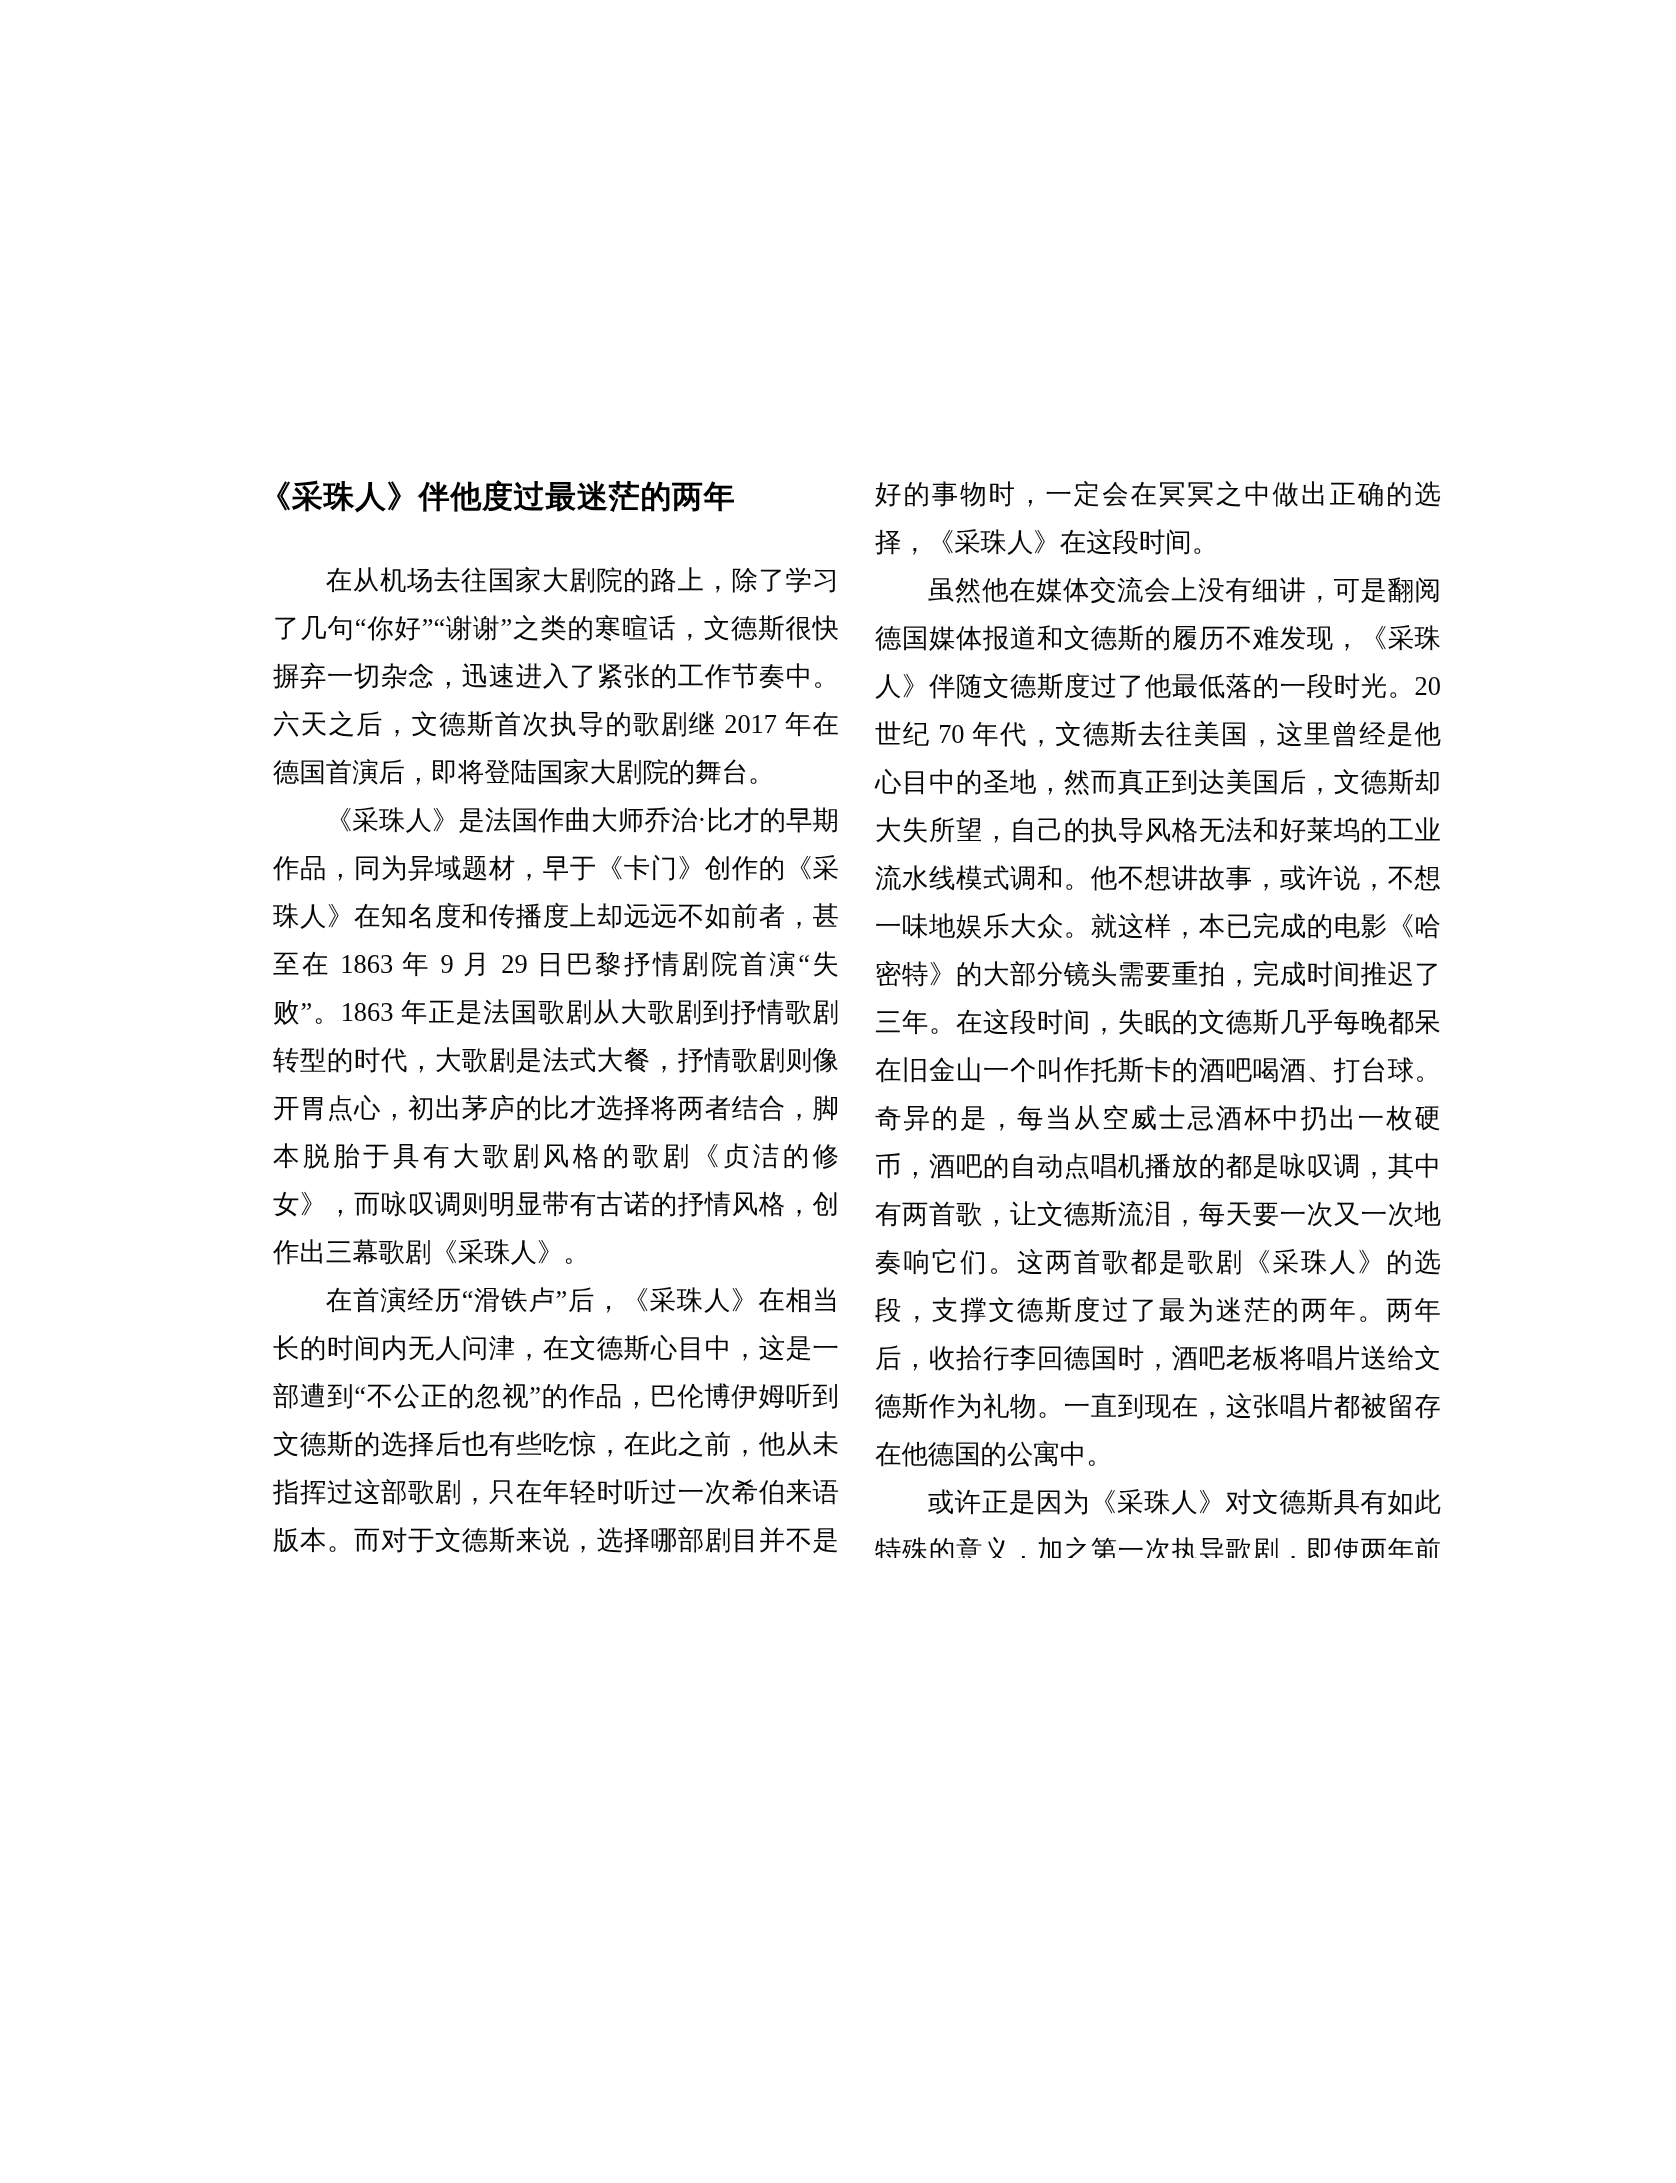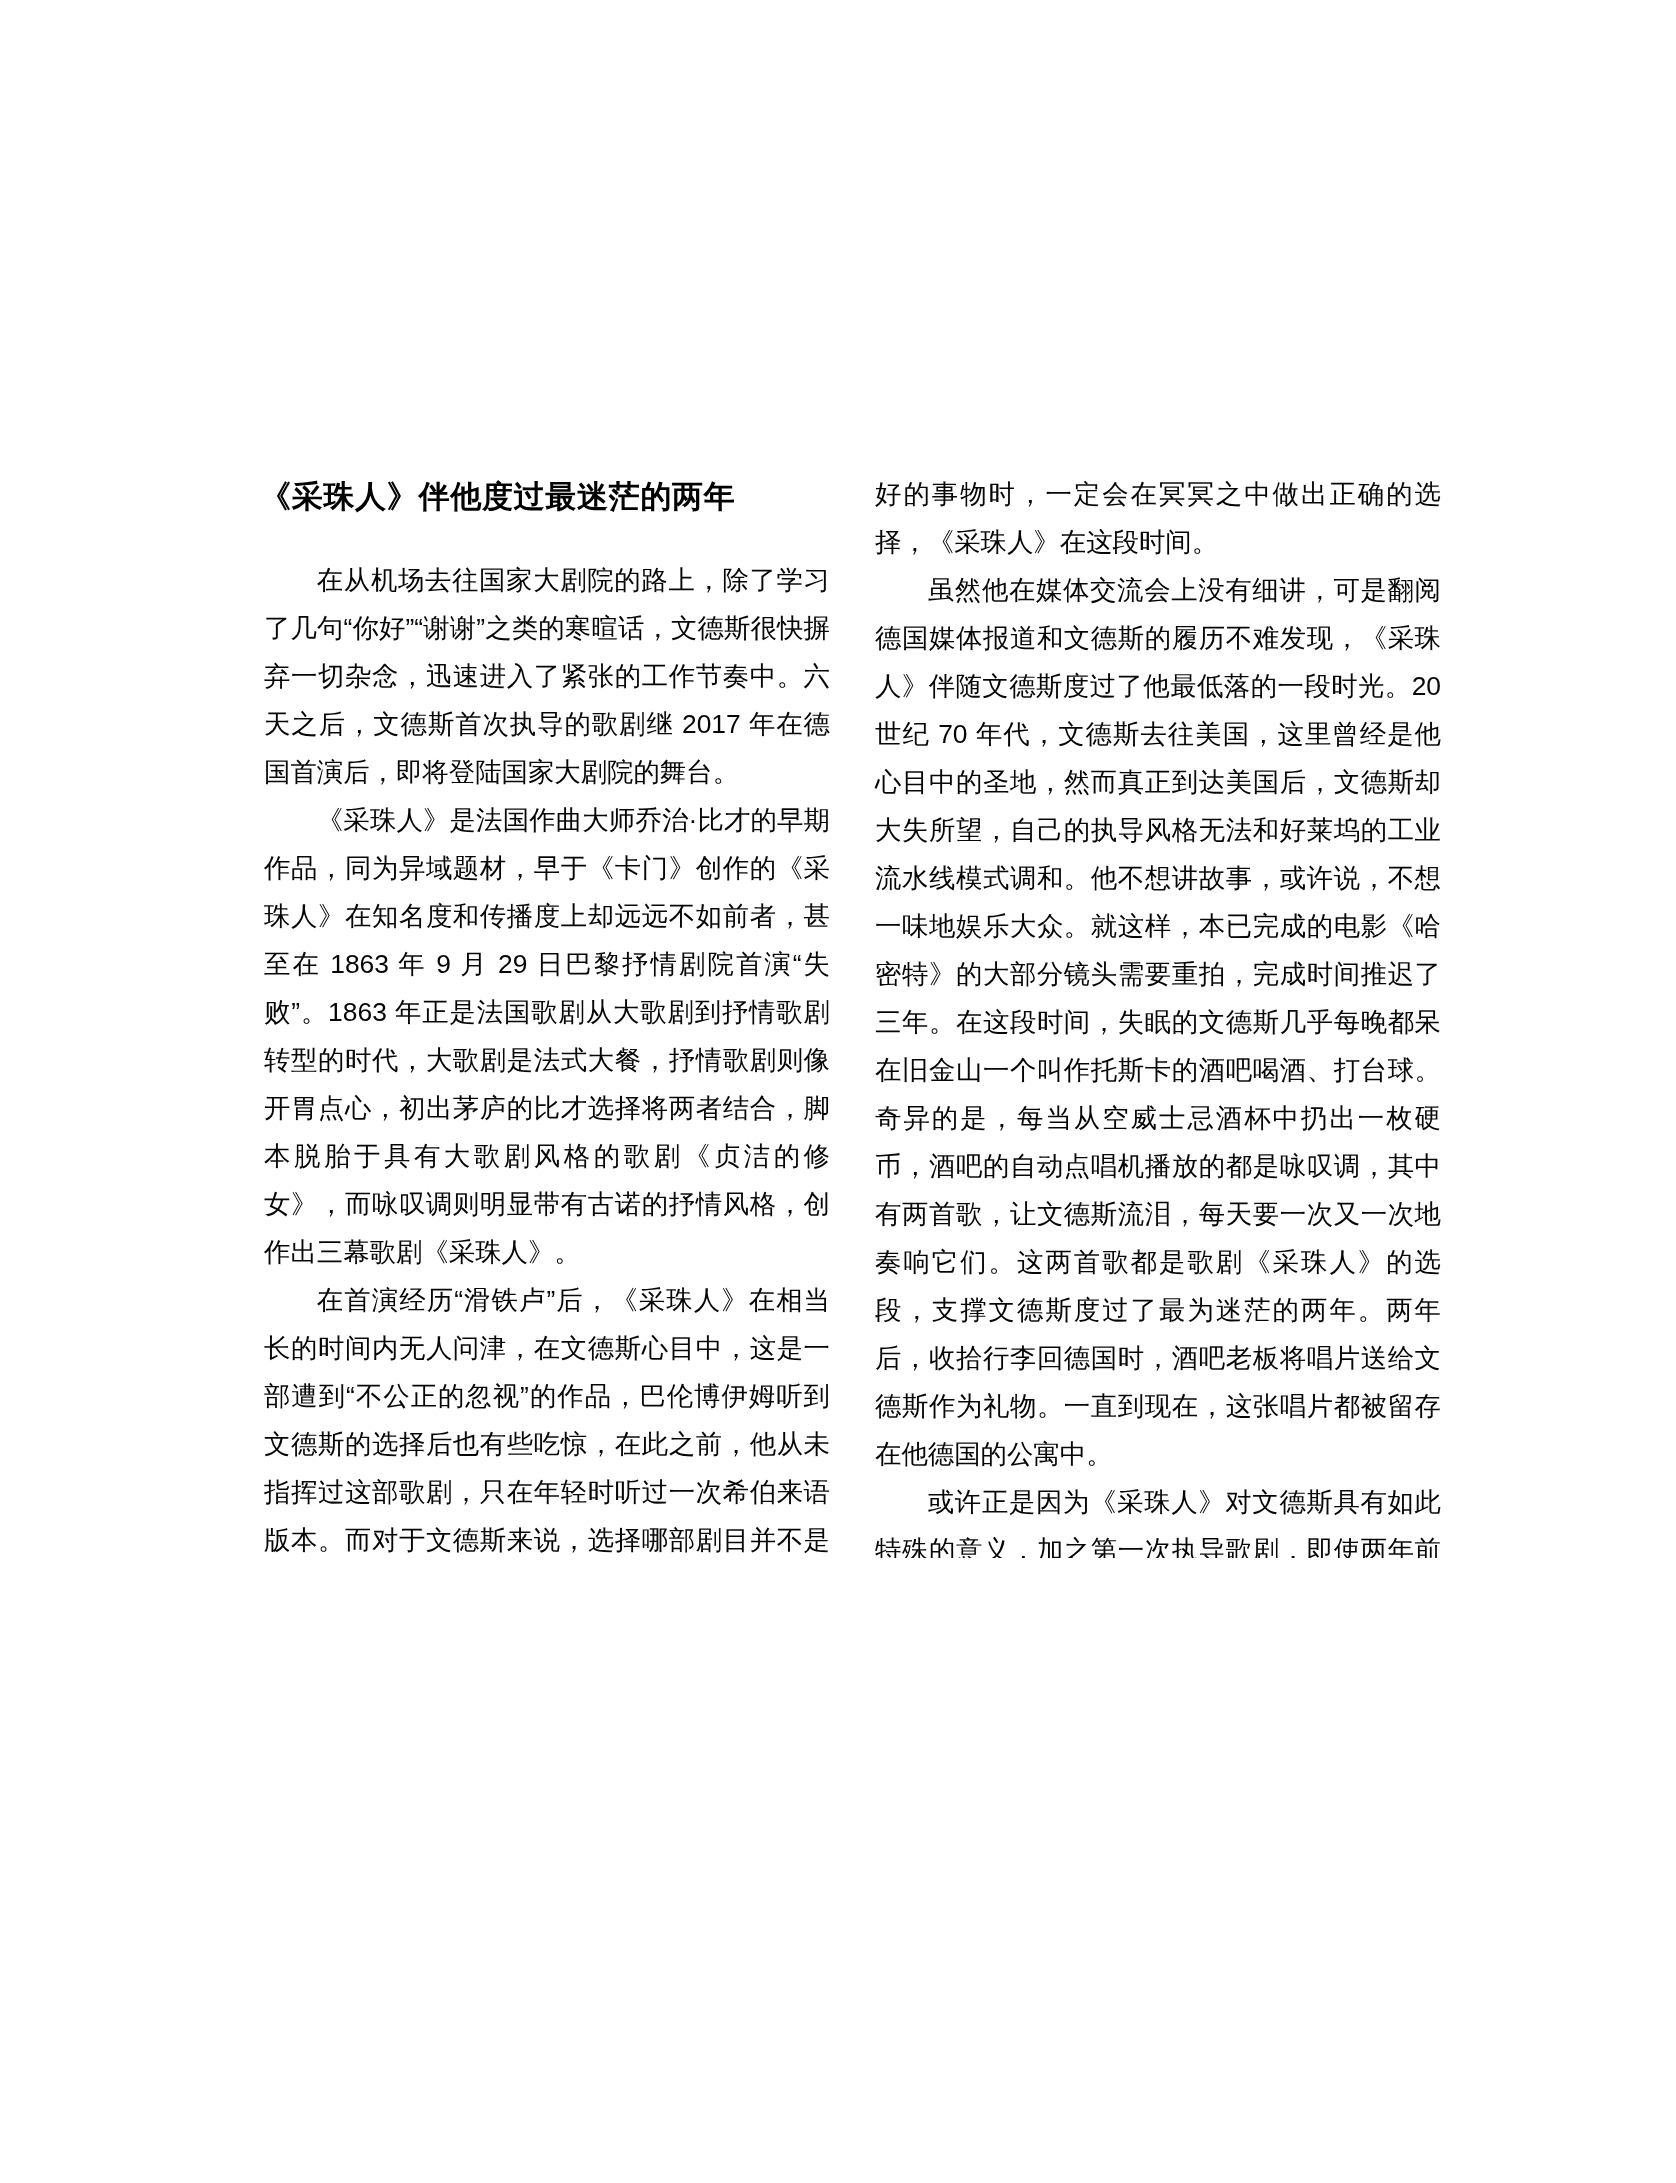--- a/index.html
+++ b/index.html
@@ -6,21 +6,21 @@
     margin: 0;
     padding: 0;
     background: #ffffff;
   }
   .page {
     position: relative;
     width: 1676px;
     height: 1558px;
     background: #ffffff;
     overflow: hidden;
-    font-family: Liberation Sans, sans-serif;
+    font-family: Liberation Serif, serif;
     color: #000000;
   }
   .heading {
     position: absolute;
     left: 260px;
     top: 477px;
     margin: 0;
     font-size: 31px;
     line-height: 40px;
     font-weight: bold;
@@ -39,21 +39,21 @@
     color: #060606;
   }
   .col p {
     margin: 0;
     padding: 0;
   }
   .col p.indent {
     text-indent: 2em;
   }
   .left-col {
-    left: 264px;
+    left: 273px;
     top: 556px;
   }
   .right-col {
     left: 875px;
     top: 470px;
   }
   .footer {
     position: absolute;
     left: 1423px;
     top: 2064px;

